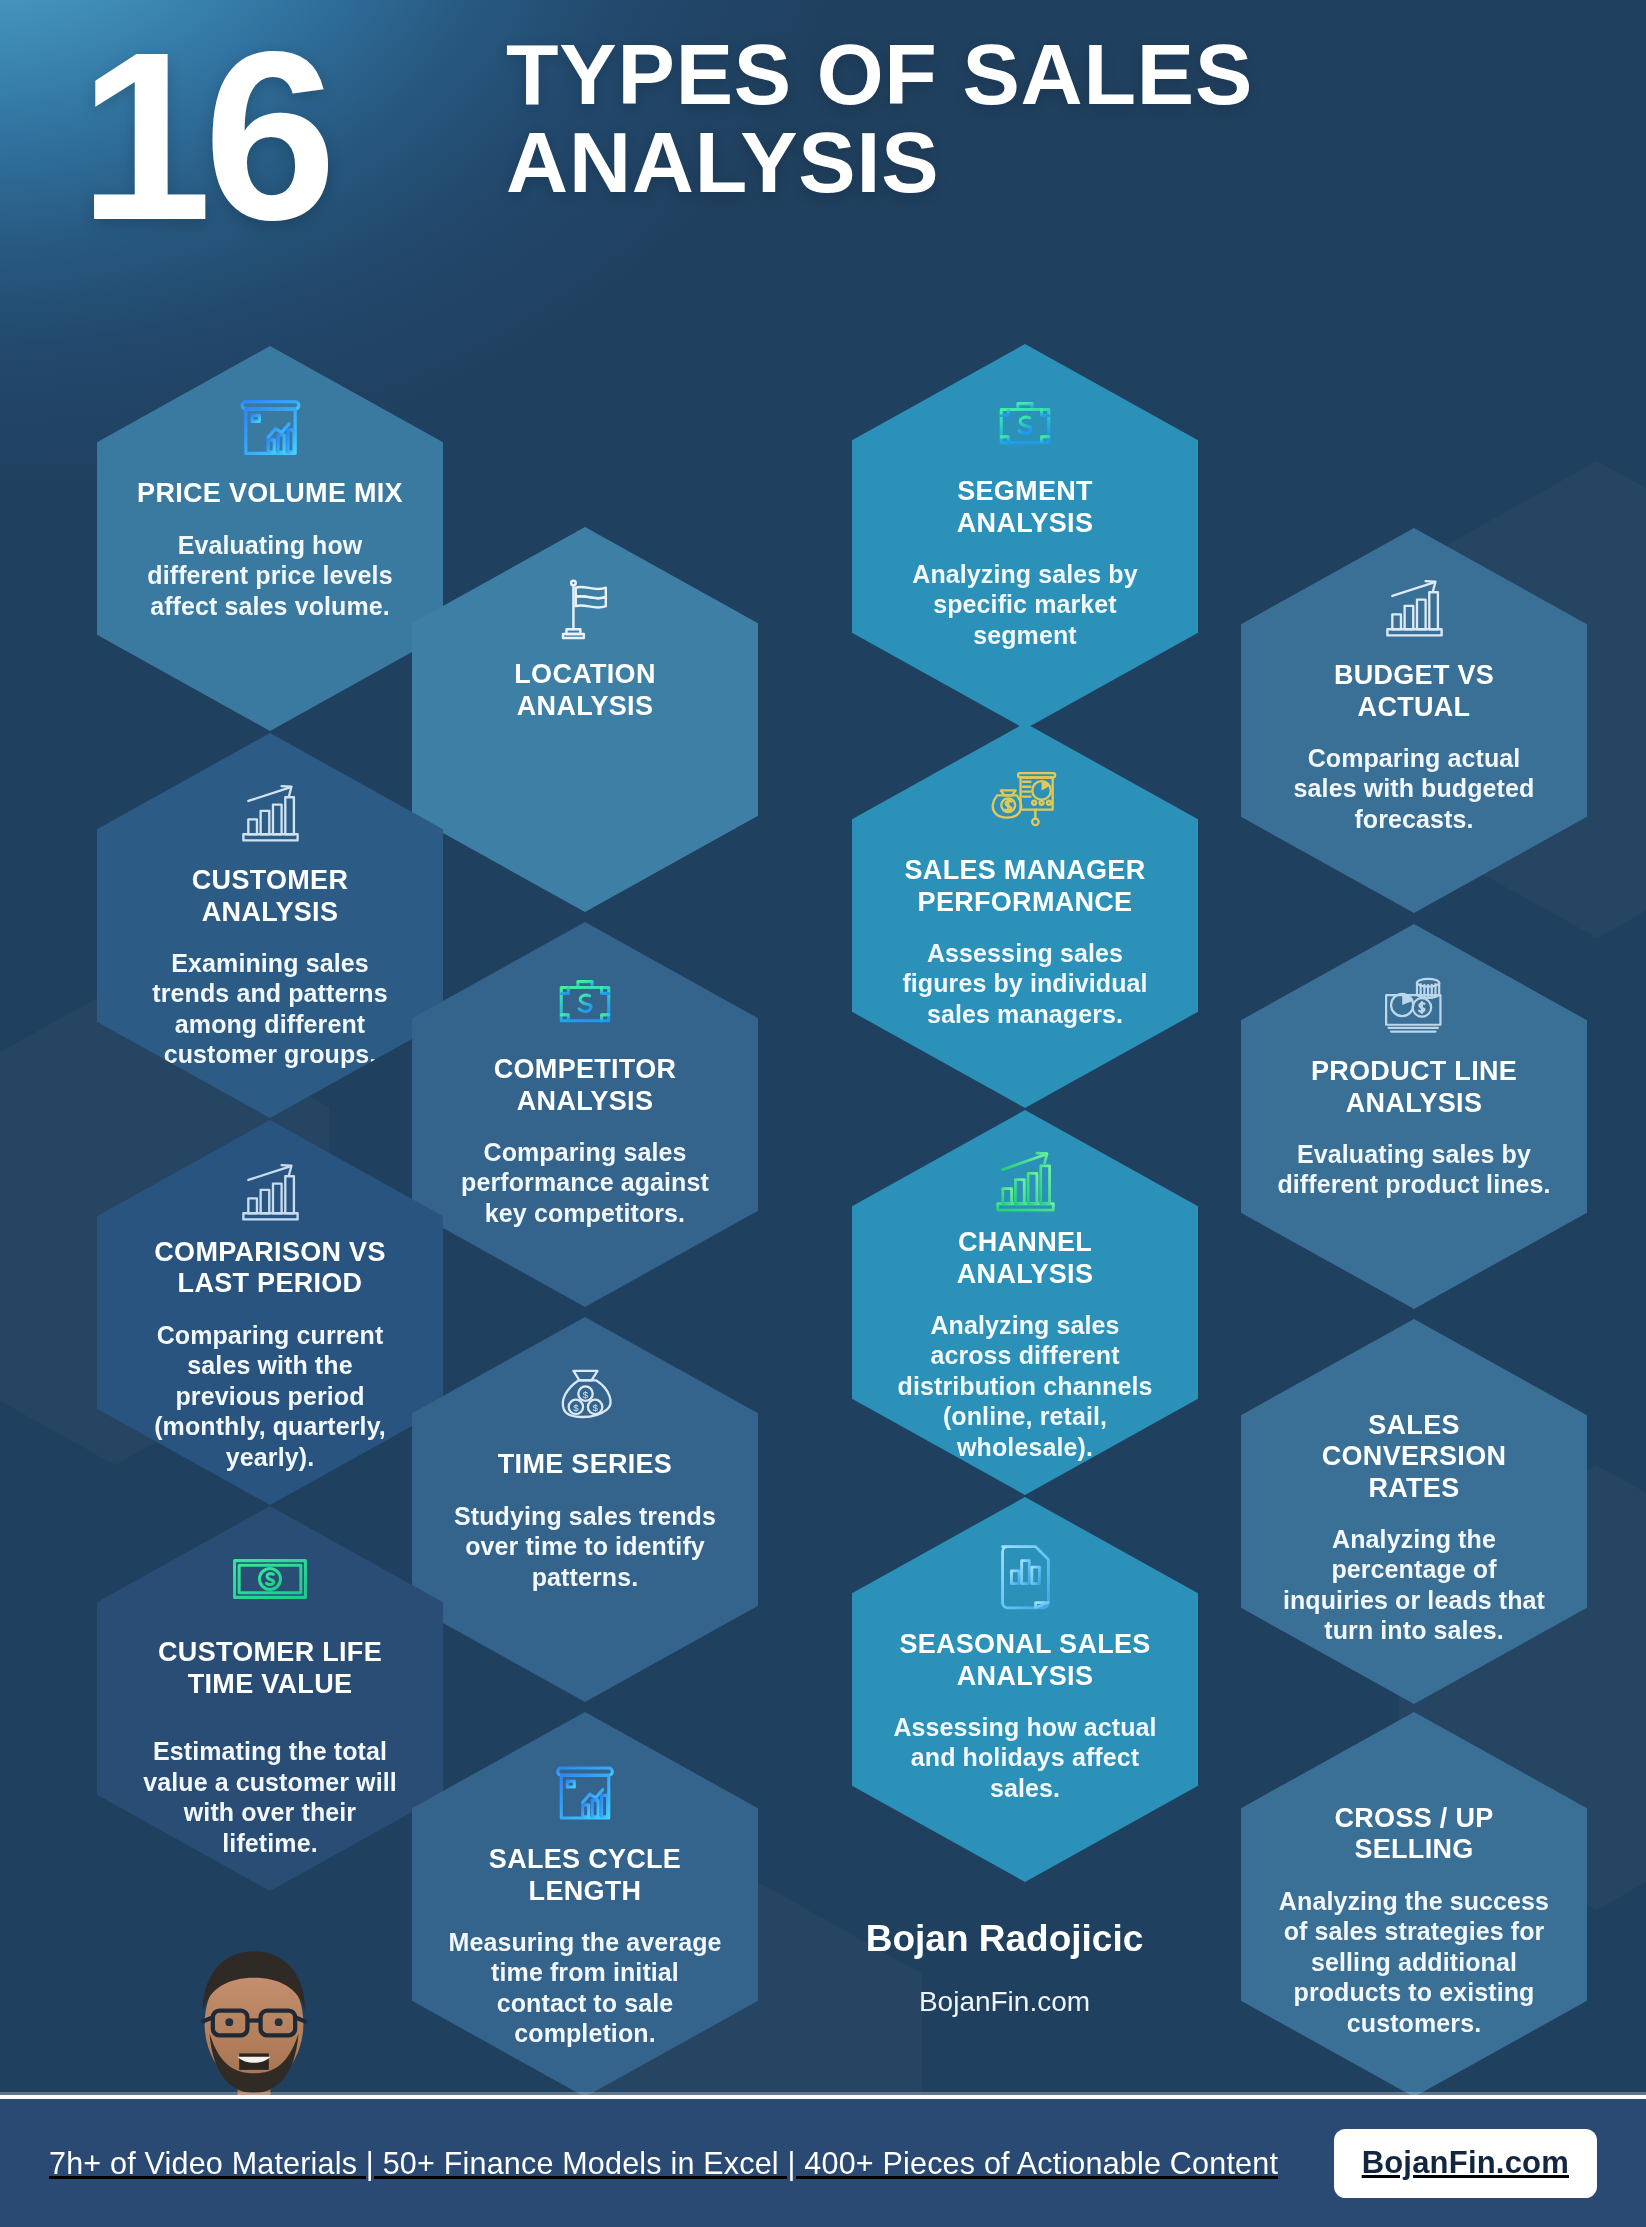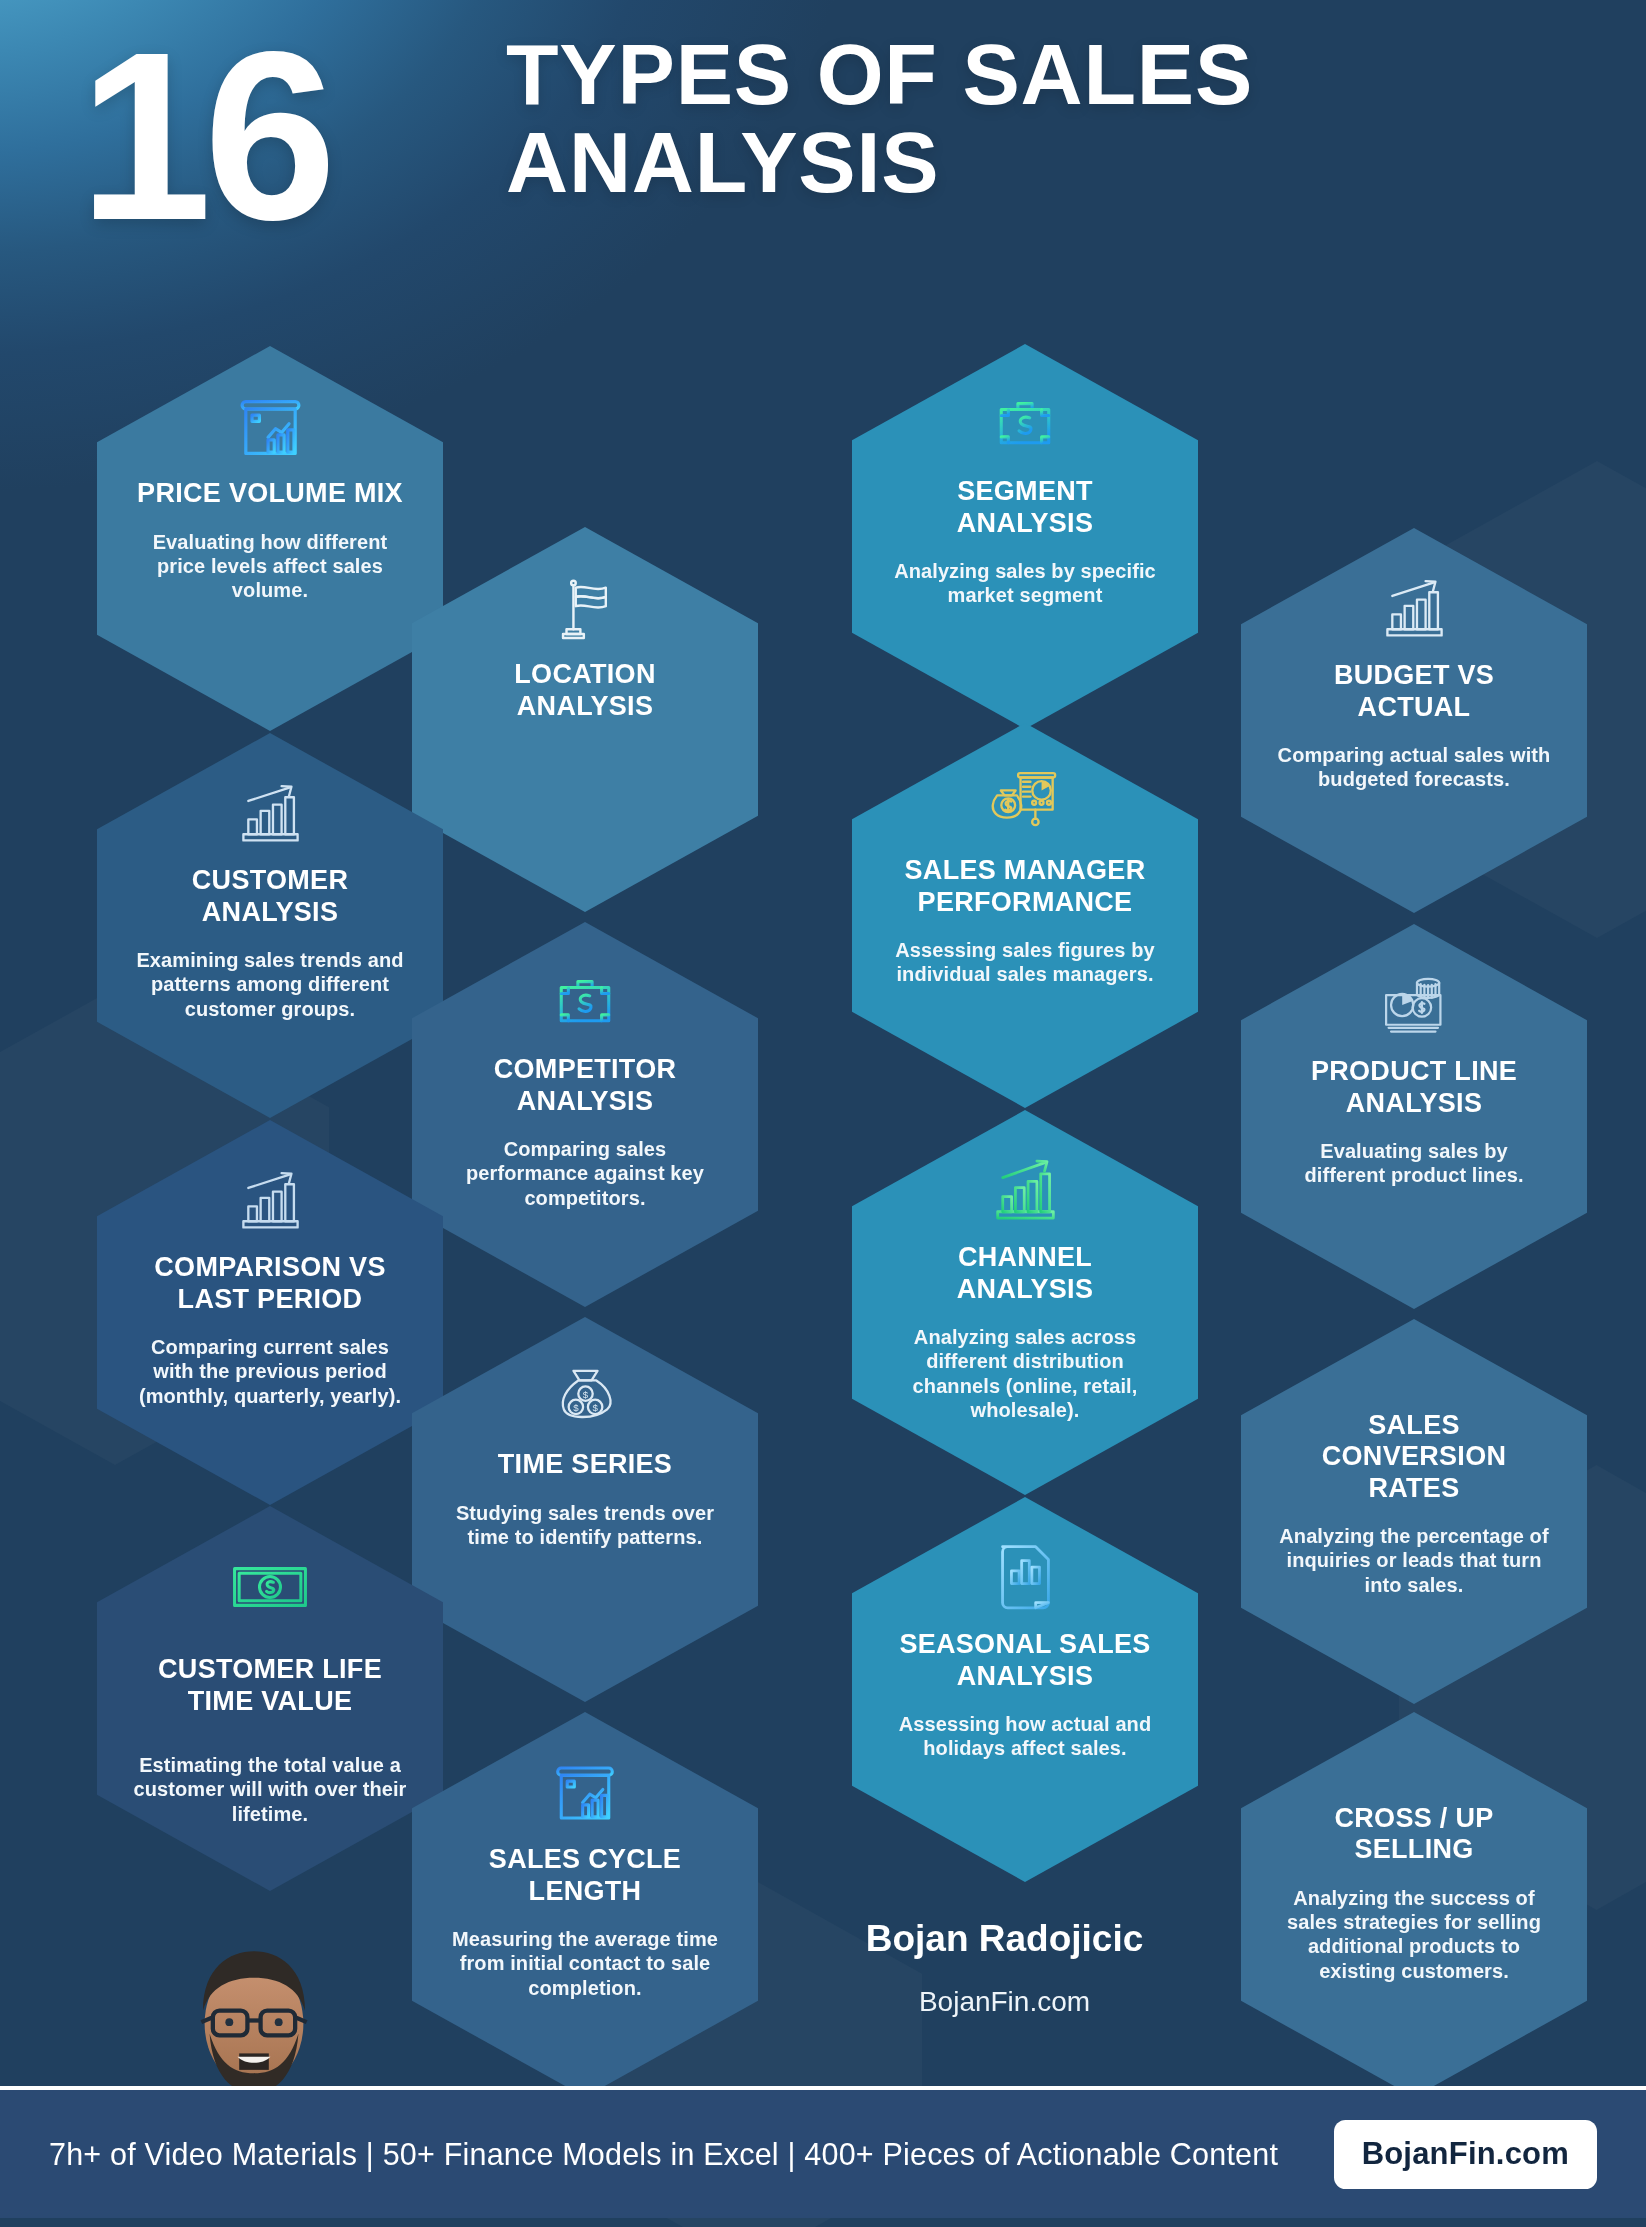--- a/index.html
+++ b/index.html
@@ -61,42 +61,43 @@
   .hex.navy2  { background:#34638c; }
   .hex.steel  { background:#3a6f96; }
 
   .hex .icon { height:86px; display:flex; align-items:center; justify-content:center; }
   .hex .icon svg { display:block; }
   .hex .ttl {
     font-size:27px; font-weight:bold; color:#ffffff; line-height:1.16;
     letter-spacing:0.3px; margin-top:8.2px;
   }
   .hex .desc {
-    font-size:20px; font-weight:bold; color:#f2f7fb; line-height:1.22;
+    font-size:25px; font-weight:bold; color:#f2f7fb; line-height:1.22;
     margin-top:20px; letter-spacing:0.1px;
   }
   .hex.noicon .icon { height:0; }
   .hex.noicon .ttl { margin-top:53px; }
 
   
   .author { position:absolute; left:840px; top:1918px; width:329px; text-align:center; }
   .author .name { font-size:37px; font-weight:bold; color:#fff; }
   .author .site { font-size:28px; color:#eef4f9; margin-top:26px; }
 
   
   .portrait { position:absolute; left:147px; top:1902px; width:214px; height:288px; }
   .portrait svg { display:block; }
 
   
   .footer {
-    position:absolute; left:0; bottom:9px; width:1646px; height:132px;
+    position:absolute; left:0; bottom:0; width:1646px; height:132px;
     background:#2b4a73;
     border-top:4.1px solid #ffffff;
     display:flex; align-items:center; justify-content:space-between;
     padding:0 49px;
+    text-decoration:underline;
   }
   .footer .ftext { font-size:30.5px; color:#ffffff; letter-spacing:0.2px; }
   .footer .badge {
     background:#ffffff; color:#12263f; font-weight:bold; font-size:31px;
     padding:16.5px 28px; border-radius:11.5px; letter-spacing:0.2px;
   }
   .fdivider { position:absolute; left:0; bottom:132px; width:1646px; height:3.3px; background:rgba(255,255,255,0.28); }
 </style>
 </head>
 <body>

